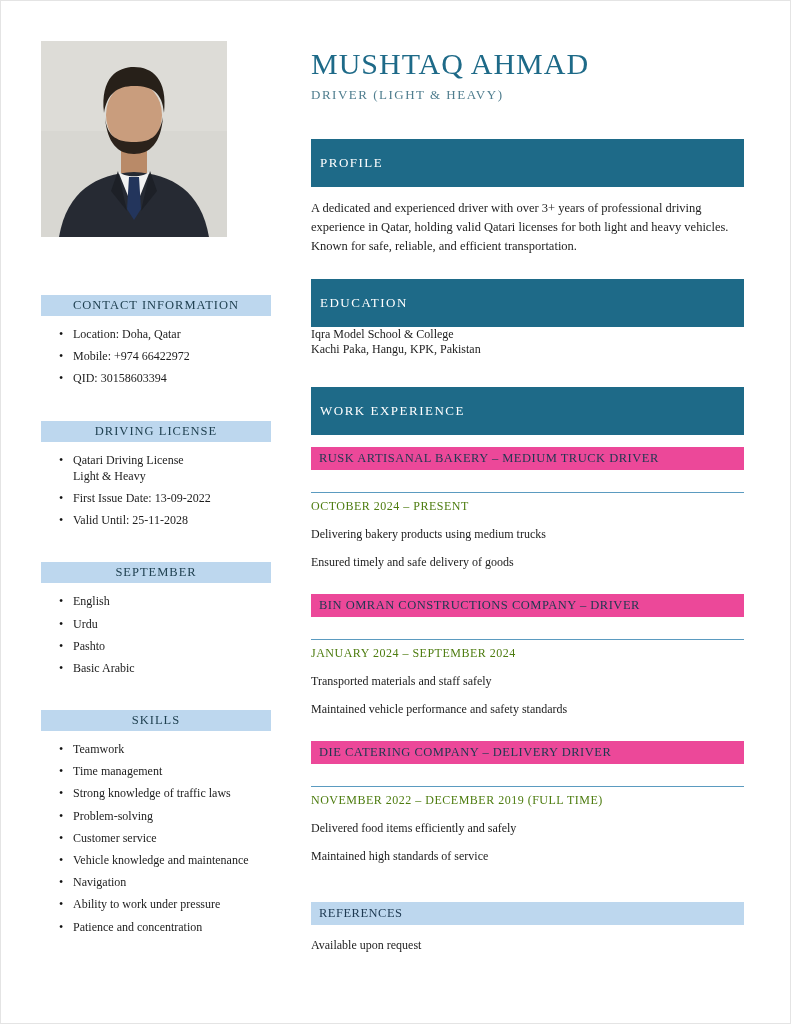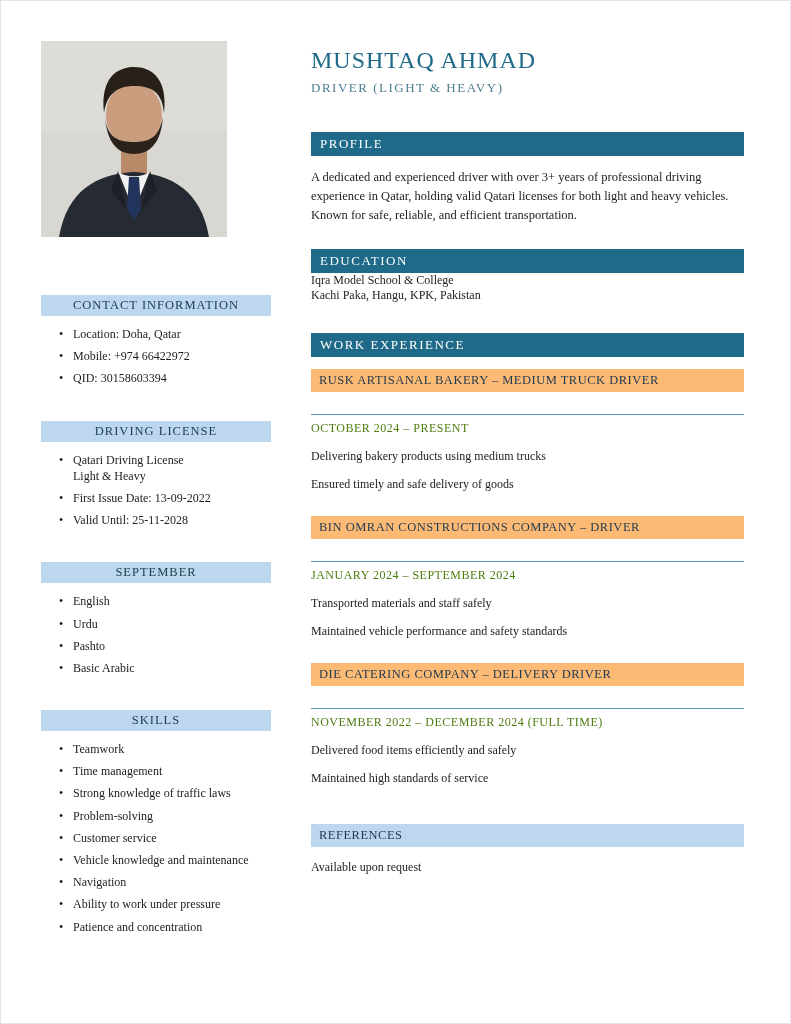--- a/index.html
+++ b/index.html
@@ -40,58 +40,58 @@
     content: "\2022";
     position: absolute; left: -14px; top: 0;
     font-size: 12px; color: #111;
   }
   .pre-line { white-space: pre-line; }
 
   
   .right { flex: 1; padding-top: 6px; }
 
   .name {
-    font-size: 24px;
+    font-size: 30px;
     font-weight: normal;
     color: #1e6a88;
     letter-spacing: 1px;
     line-height: 1.1;
   }
   .subtitle {
     font-size: 13px;
     color: #4f7d8e;
     letter-spacing: 1.5px;
     margin-top: 7px;
   }
 
   .dark-bar {
     background: #1e6a88;
     color: #ffffff;
     font-size: 13px;
     letter-spacing: 1.5px;
-    padding: 4px 9px;
+    padding: 16px 9px;
   }
   .bar-profile { margin-top: 36px; }
   .bar-education { margin-top: 24px; }
   .bar-work { margin-top: 30px; }
 
   .profile-text {
     margin-top: 12px;
     font-size: 12.5px;
     line-height: 1.5;
     color: #1d1d1d;
     max-width: 440px;
   }
 
   .edu-line { font-size: 12px; margin-top: 0; color: #1c1c1c; }
 
   .job { margin-top: 12px; }
   .job + .job { margin-top: 24px; }
   .job-title-bar {
-    background: #fdba74;
+    background: #ec4899;
     color: #1c3850;
     font-size: 12.5px;
     letter-spacing: 0.5px;
     padding: 4px 8px;
   }
   .job-period {
     margin-top: 22px;
     border-top: 1px solid #5b9bc0;
     padding-top: 6px;
     color: #4d7c0f;
@@ -200,21 +200,21 @@
 
     <div class="job">
       <div class="job-title-bar">BIN OMRAN CONSTRUCTIONS COMPANY – DRIVER</div>
       <div class="job-period">JANUARY 2024 – SEPTEMBER 2024</div>
       <p class="job-line">Transported materials and staff safely</p>
       <p class="job-line">Maintained vehicle performance and safety standards</p>
     </div>
 
     <div class="job">
       <div class="job-title-bar">DIE CATERING COMPANY – DELIVERY DRIVER</div>
-      <div class="job-period">NOVEMBER 2022 – DECEMBER 2024 (FULL TIME)</div>
+      <div class="job-period">NOVEMBER 2022 – DECEMBER 2019 (FULL TIME)</div>
       <p class="job-line">Delivered food items efficiently and safely</p>
       <p class="job-line">Maintained high standards of service</p>
     </div>
 
     <div class="references">
       <div class="ref-bar">REFERENCES</div>
       <p class="ref-text">Available upon request</p>
     </div>
 
   </main>

